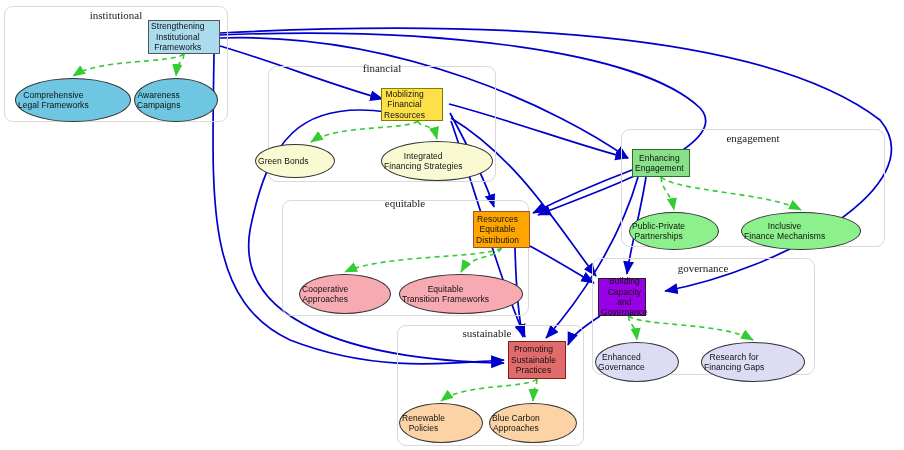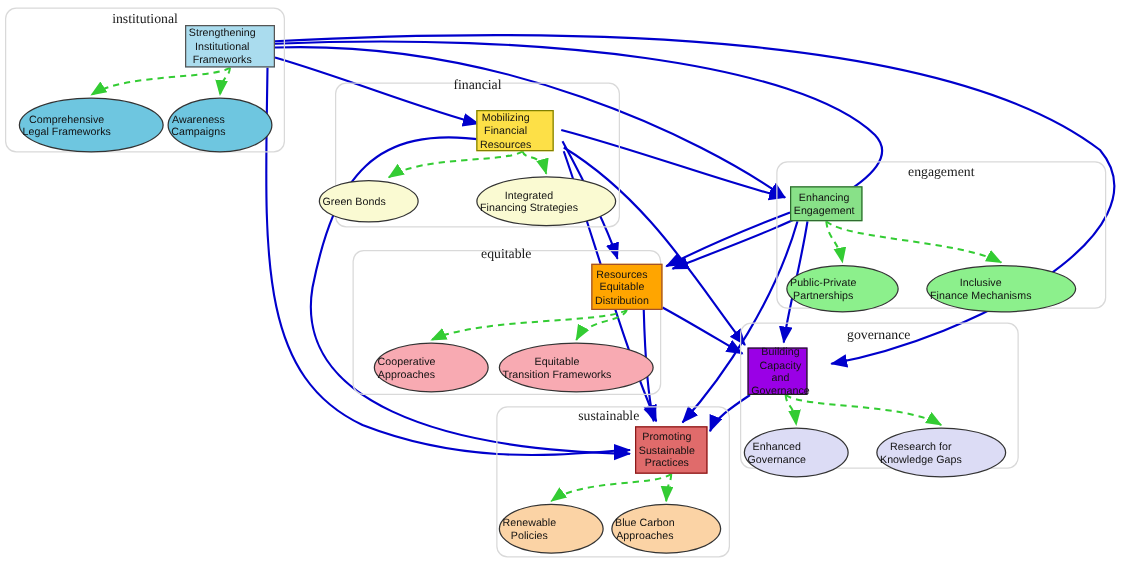--- a/index.html
+++ b/index.html
@@ -126,21 +126,21 @@
       <div class="node ell" style="left: 741px; top: 212px; width: 120px; height: 38px; background: rgb(140, 240, 140); border-color: rgb(51, 51, 51);"><span>Inclusive
 Finance Mechanisms</span></div>
       <div class="cluster" style="left: 592px; top: 258px; width: 223px; height: 117px;"></div>
       <div class="cluster-label" style="left: 703px; top: 262px;">governance</div>
       <div class="node box" style="left: 598px; top: 278px; width: 48px; height: 38px; background: rgb(154, 0, 230); border-color: rgb(34, 34, 34);"><span>Building
 Capacity and
 Governance</span></div>
       <div class="node ell" style="left: 595px; top: 342px; width: 84px; height: 40px; background: rgb(220, 220, 245); border-color: rgb(51, 51, 51);"><span>Enhanced
 Governance</span></div>
       <div class="node ell" style="left: 701px; top: 342px; width: 104px; height: 40px; background: rgb(220, 220, 245); border-color: rgb(51, 51, 51);"><span>Research for
-Knowledge Gaps</span></div>
+Financing Gaps</span></div>
       <div class="cluster" style="left: 397px; top: 325px; width: 187px; height: 121px;"></div>
       <div class="cluster-label" style="left: 487px; top: 327px;">sustainable</div>
       <div class="node box" style="left: 508px; top: 341px; width: 58px; height: 38px; background: rgb(224, 107, 107); border-color: rgb(139, 26, 26);"><span>Promoting
 Sustainable
 Practices</span></div>
       <div class="node ell" style="left: 399px; top: 403px; width: 84px; height: 40px; background: rgb(251, 211, 165); border-color: rgb(51, 51, 51);"><span>Renewable
 Policies</span></div>
       <div class="node ell" style="left: 489px; top: 403px; width: 88px; height: 40px; background: rgb(251, 211, 165); border-color: rgb(51, 51, 51);"><span>Blue Carbon
 Approaches</span></div>
     </div>

